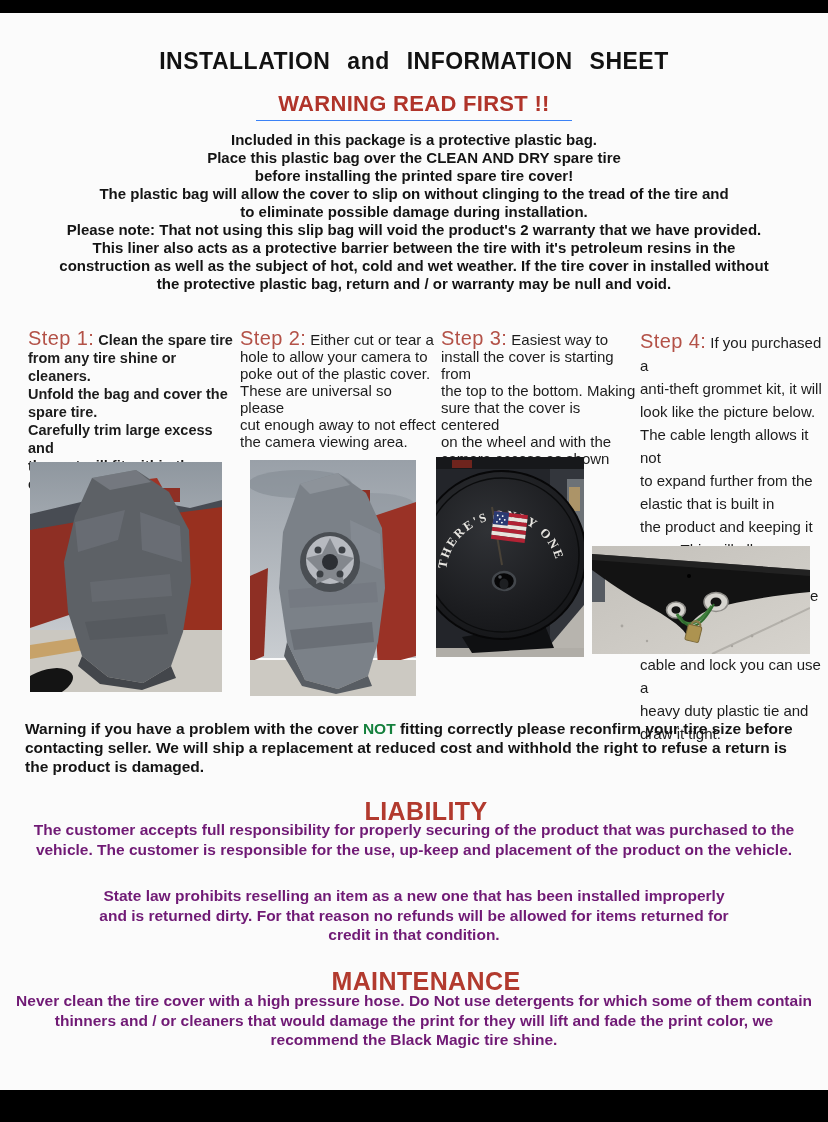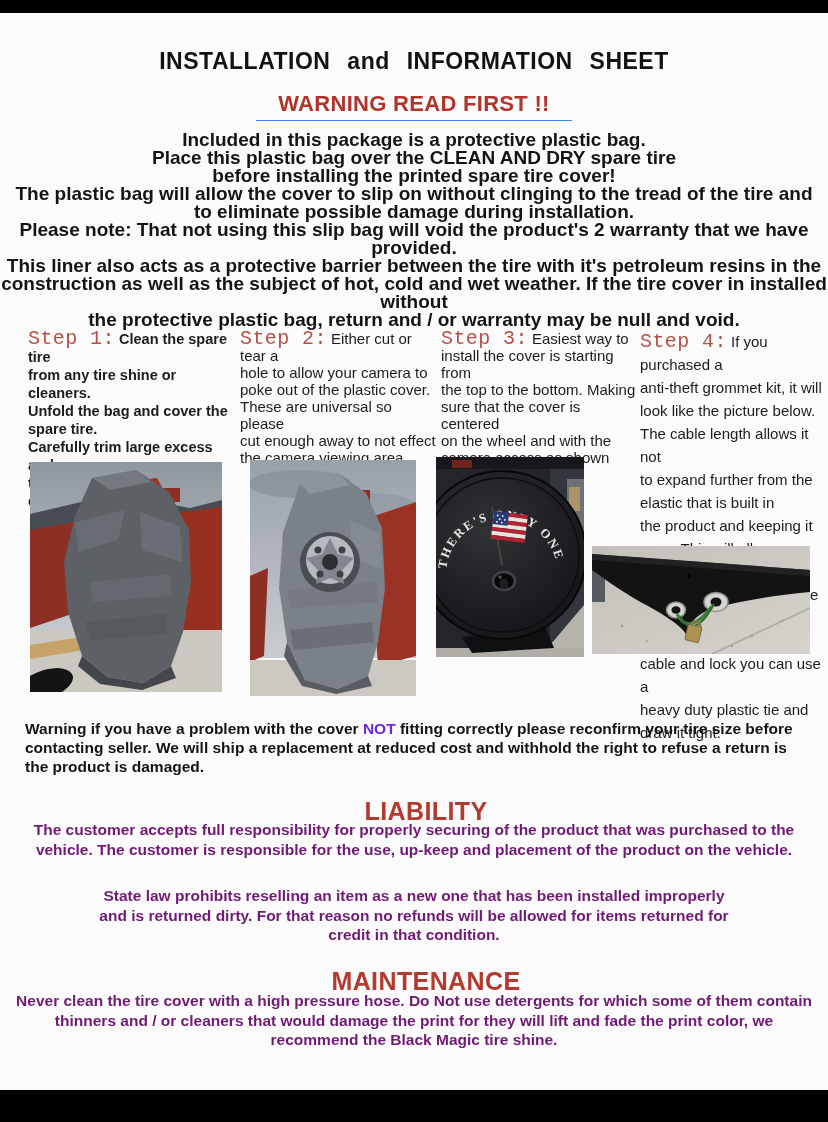--- a/index.html
+++ b/index.html
@@ -17,43 +17,43 @@
     text-align:center;font-size:23px;font-weight:bold;color:#121212;
     letter-spacing:.5px;word-spacing:10px;
   }
   .warn-wrap{position:absolute;top:91px;left:0;width:828px;text-align:center;}
   .warn-head{
     display:inline-block;font-size:22px;font-weight:bold;color:#b0342a;
     border-bottom:1px solid #3b82f6;padding:0 22px 3px 22px;letter-spacing:.3px;
   }
   .intro{
     position:absolute;top:131px;left:0;width:828px;margin:0;
-    text-align:center;font-size:19px;font-weight:bold;line-height:18px;
+    text-align:center;font-size:15px;font-weight:bold;line-height:18px;
     white-space:pre-line;color:#141414;
   }
   .step{position:absolute;top:330px;font-size:15px;line-height:17px;}
-  .step .step-label{font-size:20px;font-weight:400;color:#b35147;letter-spacing:.4px;font-family:Liberation Mono, monospace;}
+  .step .step-label{font-size:20px;font-weight:400;color:#b35147;letter-spacing:.4px;}
   .step .step-text{white-space:pre-line;color:#1c1c1c;}
   .step1{left:28px;width:206px;}
   .step1 .step-text{font-weight:bold;font-size:14.5px;}
   .step2{left:240px;width:200px;}
   .step3{left:441px;width:198px;}
   .step4{left:640px;width:182px;line-height:23px;}
 
   .photo{position:absolute;display:block;}
   .photo1{left:30px;top:462px;}
   .photo2{left:250px;top:460px;}
   .photo3{left:436px;top:457px;}
   .photo4{left:592px;top:546px;}
 
   .fit-warning{
     position:absolute;top:719px;left:25px;width:782px;margin:0;
     font-size:15.5px;font-weight:bold;line-height:19px;text-align:left;color:#141414;
   }
-  .fit-warning .hl{color:#6d28d9;}
+  .fit-warning .hl{color:#15803d;}
   .sec-head{
     position:absolute;left:0;width:828px;margin:12px;text-align:center;
     font-size:25px;font-weight:bold;color:#b23a2e;letter-spacing:.4px;
   }
   .liability-head{top:785px;}
   .maintenance-head{top:955px;}
   .sec-body{
     position:absolute;margin:0;text-align:center;font-size:15.5px;font-weight:bold;
     line-height:19.5px;color:#701a75;
   }

